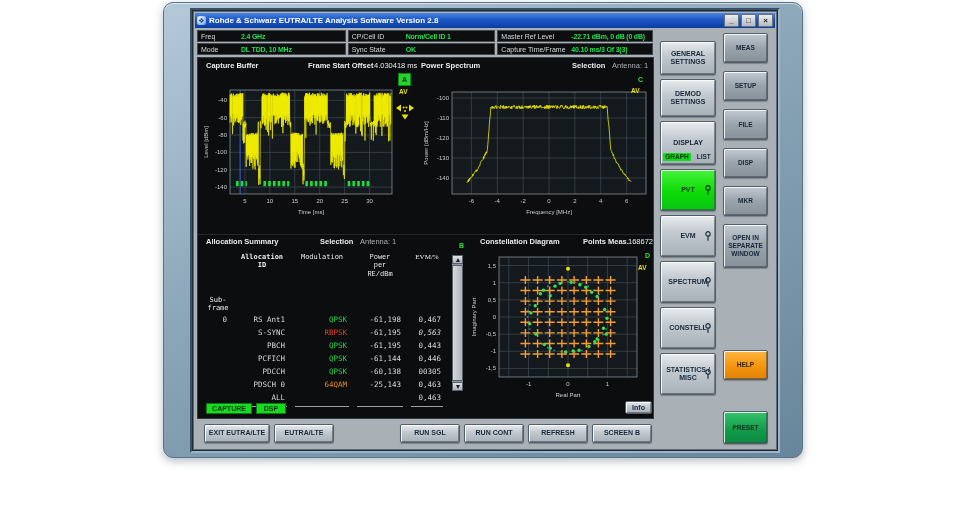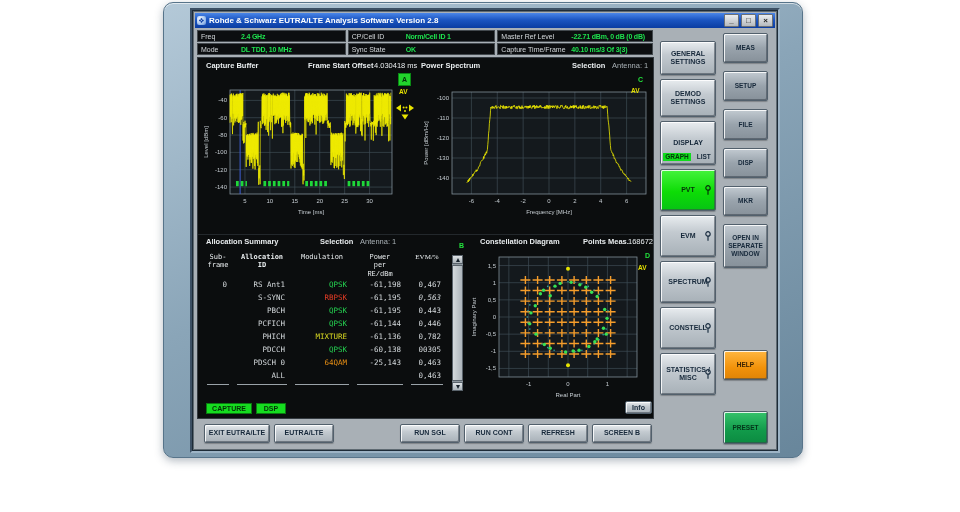--- a/index.html
+++ b/index.html
@@ -237,21 +237,21 @@
 
           <span class="h r2" style="left:8px">Allocation Summary</span>
           <span class="h r2" style="left:122px">Selection</span>
           <span class="h r2 val grey" style="left:162px">Antenna: 1</span>
           <span class="h r2" style="left:282px">Constellation Diagram</span>
           <span class="h r2" style="left:385px">Points Meas.</span>
           <span class="h r2 val" style="left:430px">168672</span>
 
           <div id="alloc-table" style="left:5px;top:193px">
               <div class="t-head">
-                <span class="t-hcell" style="width: 30px;">Sub-
+                <span class="t-hcell" style="width: 30px; margin-top: 43px;">Sub-
 frame</span>
                 <span class="t-hcell" style="width: 58px; font-weight: bold;">Allocation
 ID</span>
                 <span class="t-hcell" style="width: 62px;">Modulation</span>
                 <span class="t-hcell" style="width: 54px; font-family: Liberation Mono, monospace;">Power
 per
 RE/dBm</span>
                 <span class="t-hcell" style="width: 40px; font-family: Liberation Serif, serif;">EVM/%</span>
               </div>
               <div class="t-row">
@@ -274,27 +274,20 @@
                 <span class="t-cell" style="width: 62px; color: rgb(37, 213, 81);">QPSK</span>
                 <span class="t-cell" style="width: 54px;">-61,195</span>
                 <span class="t-cell" style="width: 40px;">0,443</span>
               </div>
               <div class="t-row">
                 <span class="t-cell" style="width: 30px;"></span>
                 <span class="t-cell" style="width: 58px;">PCFICH</span>
                 <span class="t-cell" style="width: 62px; color: rgb(37, 213, 81);">QPSK</span>
                 <span class="t-cell" style="width: 54px;">-61,144</span>
                 <span class="t-cell" style="width: 40px;">0,446</span>
-              </div>
-              <div class="t-row">
-                <span class="t-cell" style="width: 30px;"></span>
-                <span class="t-cell" style="width: 58px;">PHICH</span>
-                <span class="t-cell" style="width: 62px; color: rgb(216, 216, 34);">MIXTURE</span>
-                <span class="t-cell" style="width: 54px;">-61,136</span>
-                <span class="t-cell" style="width: 40px;">0,782</span>
               </div>
               <div class="t-row">
                 <span class="t-cell" style="width: 30px;"></span>
                 <span class="t-cell" style="width: 58px;">PDCCH</span>
                 <span class="t-cell" style="width: 62px; color: rgb(37, 213, 81);">QPSK</span>
                 <span class="t-cell" style="width: 54px;">-60,138</span>
                 <span class="t-cell" style="width: 40px;">00305</span>
               </div>
               <div class="t-row">
                 <span class="t-cell" style="width: 30px;"></span>

